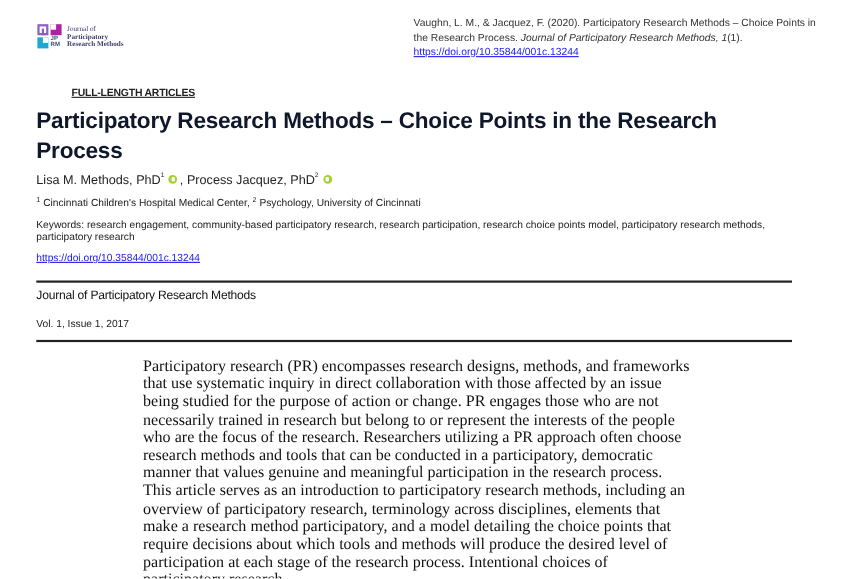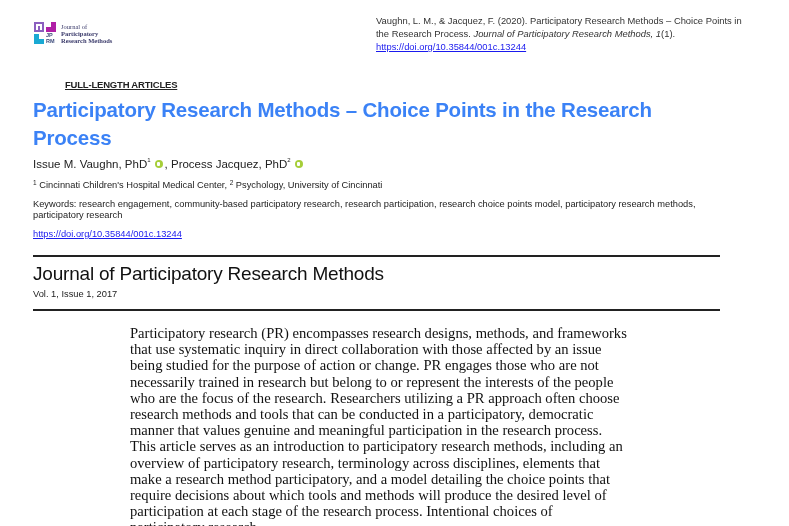--- a/index.html
+++ b/index.html
@@ -18,31 +18,31 @@
   .lm-c::after { content: ""; position: absolute; right: 0; top: 0; width: 5px; height: 5px; background: #fff; }
   .lm-d { position: absolute; left: 13px; top: 12px; font-size: 5.5px; line-height: 5.5px; font-weight: bold; color: #3b4a7a; width: 11px; }
   .logo-text { margin-left: 4px; font-family: "Liberation Serif", serif; font-size: 6.5px; line-height: 7px; color: #3b3b6b; }
   .logo-text b { display: block; font-weight: bold; }
 
   .citation { left: 376px; top: 14px; width: 380px; font-size: 9.4px; line-height: 13px; color: #333; }
   .citation a, .doi-link { color: #1a1aee; text-decoration: underline; }
   .citation i { font-style: italic; margin-top: 41px; }
 
   .section-label { left: 33px; top: 79px; font-size: 9.5px; font-weight: bold; color: #222; text-decoration: underline; letter-spacing: -0.2px; padding-left: 32px; }
-  .title { left: 33px; top: 96px; width: 650px; font-size: 20.5px; line-height: 27.5px; font-weight: bold; color: #3b82f6; letter-spacing: -0.2px; }
+  .title { left: 33px; top: 96px; width: 650px; font-size: 20.5px; line-height: 27.5px; font-weight: bold; color: #0f172a; letter-spacing: -0.2px; }
   .authors { left: 33px; top: 157px; font-size: 11.5px; color: #222; white-space: nowrap; }
   .authors sup { font-size: 6px; vertical-align: 6px; }
   .orcid { display: inline-block; width: 8px; height: 8px; border-radius: 50%; background: #a6ce39; margin: 0 2px 0 4px; vertical-align: 0px; position: relative; }
   .orcid::after { content: ""; position: absolute; left: 2.5px; top: 2px; width: 3px; height: 4px; background: #fff; border-radius: 1px; }
   .affil { left: 33px; top: 179px; font-size: 9.3px; color: #222; white-space: nowrap; }
   .affil sup { font-size: 6.5px; vertical-align: 3px; }
   .keywords { left: 33px; top: 199px; width: 700px; font-size: 9.3px; line-height: 11px; color: #222; }
   .doi-main { left: 33px; top: 229px; font-size: 9.3px; }
   .rule { height: 2px; background: #222; left: 33px; width: 687px; }
-  .journal-name { left: 33px; top: 263px; font-size: 19px; color: #111; letter-spacing: -0.2px; }
+  .journal-name { left: 33px; top: 263px; font-size: 11px; color: #111; letter-spacing: -0.2px; }
   .vol { left: 33px; top: 289px; font-size: 9.3px; color: #222; }
   .abstract {
     left: 130px; top: 325px; width: 500px;
     font-family: "Liberation Serif", serif; font-size: 14.6px; line-height: 16.2px; color: #111;
   }
   .abstract p { margin: 0; }
 </style>
 </head>
 <body>
 
@@ -63,21 +63,21 @@
 <div class="abs citation">
   <span>Vaughn, L. M., &amp; Jacquez, F. (2020). Participatory Research Methods – Choice Points in the Research Process. </span><i>Journal of Participatory Research Methods, 1</i><span>(1).</span><br>
   <a>https://doi.org/10.35844/001c.13244</a>
 </div>
 
 <div class="abs section-label">FULL-LENGTH ARTICLES</div>
 
 <div class="abs title">Participatory Research Methods – Choice Points in the Research Process</div>
 
 <div class="abs authors">
-  <span>Issue M. Vaughn, PhD</span><sup>1</sup><span class="orcid"></span><span>,</span>
+  <span>Lisa M. Methods, PhD</span><sup>1</sup><span class="orcid"></span><span>,</span>
   <span>Process Jacquez, PhD</span><sup>2</sup><span class="orcid"></span>
 </div>
 
 <div class="abs affil">
   <sup>1</sup> <span>Cincinnati Children's Hospital Medical Center,</span>
   <sup>2</sup> <span>Psychology, University of Cincinnati</span>
 </div>
 
 <div class="abs keywords">Keywords: research engagement, community-based participatory research, research participation, research choice points model, participatory research methods, participatory research</div>
 

